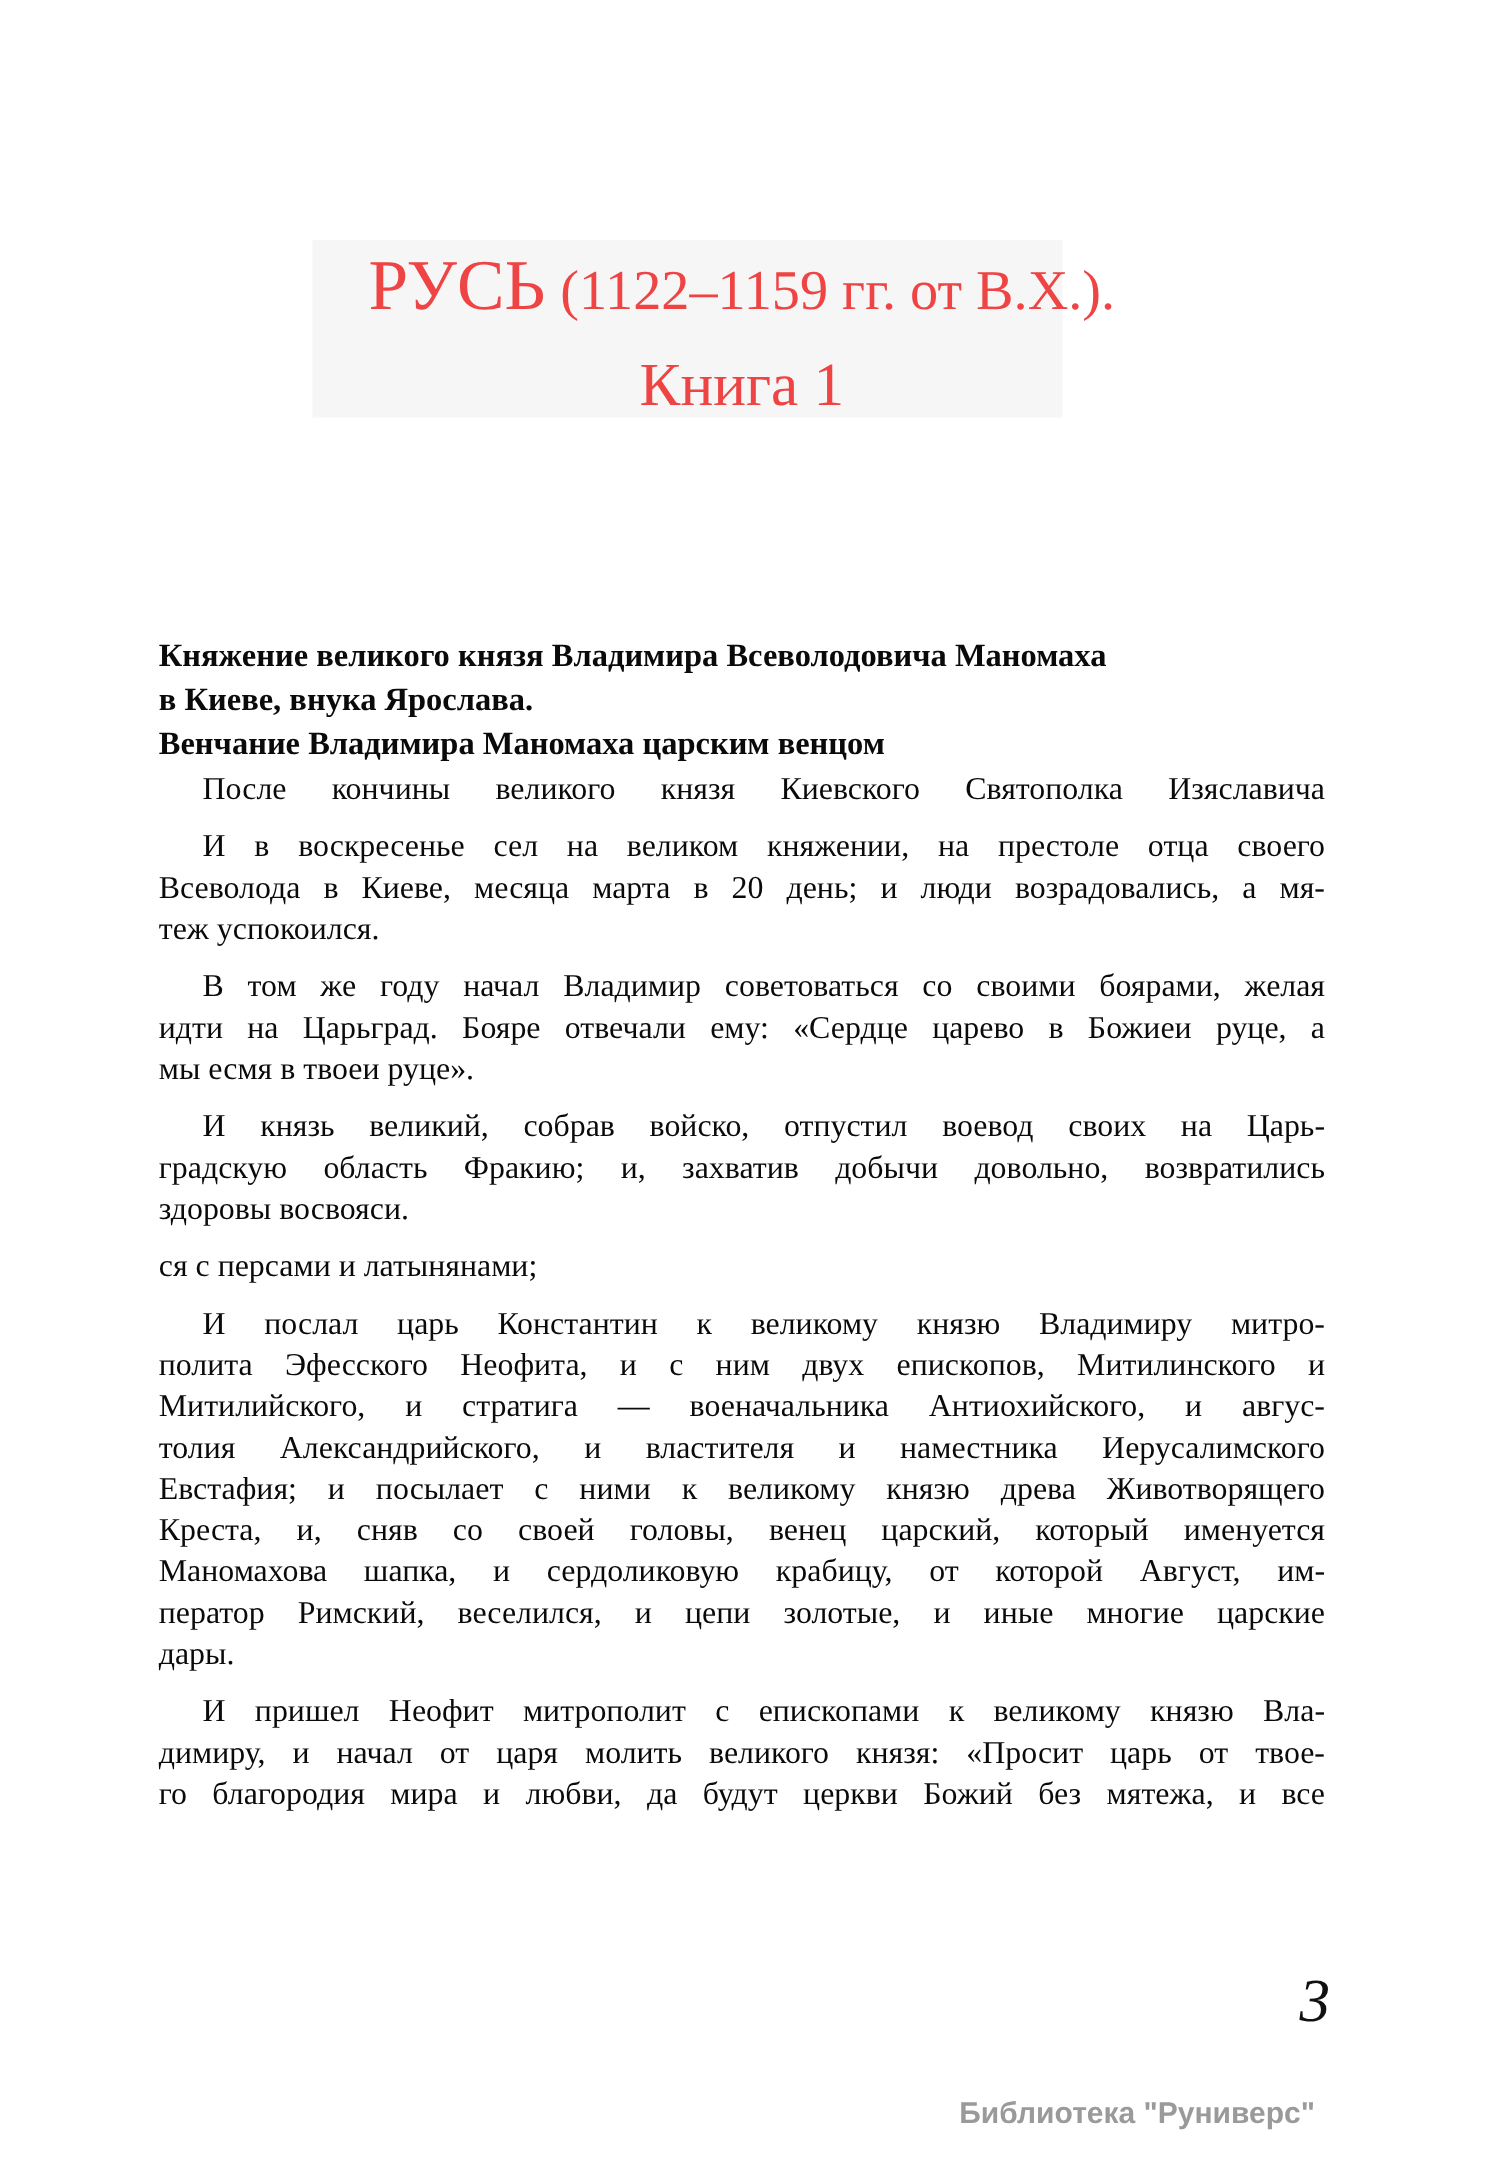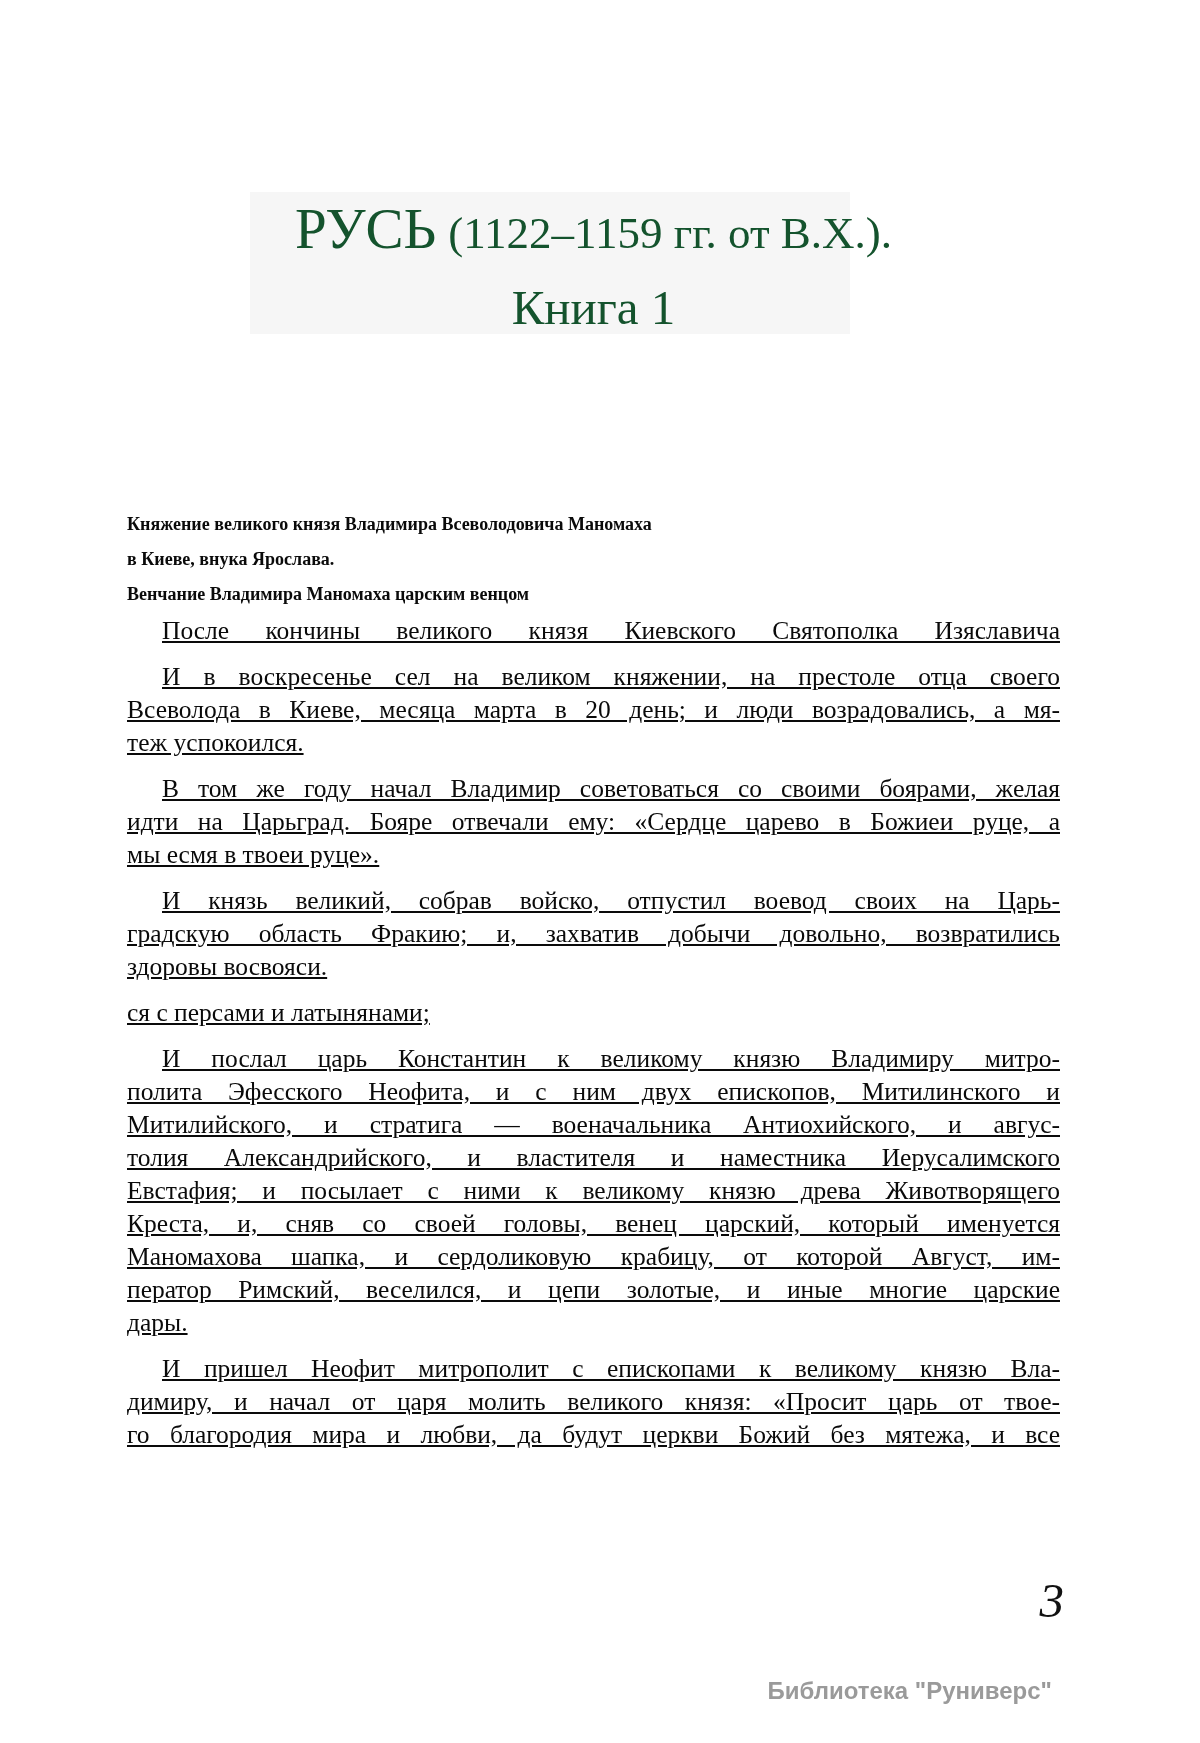--- a/index.html
+++ b/index.html
@@ -23,21 +23,21 @@
     width: 600px;
     height: 142px;
     background: #f6f6f6;
   }
   .title-block {
     position: absolute;
     left: 127px;
     top: 196px;
     width: 933px;
     text-align: center;
-    color: #14532d;
+    color: #ef4444;
   }
   .title-line1 {
     line-height: 66px;
     white-space: nowrap;
   }
   .title-main {
     font-size: 57px;
   }
   .title-sub {
     font-size: 45px;
@@ -46,32 +46,32 @@
   .title-line2 {
     font-size: 49px;
     line-height: 64px;
   }
   .heading-block {
     position: absolute;
     left: 127px;
     top: 507px;
     width: 933px;
     font-weight: bold;
-    font-size: 18px;
+    font-size: 26px;
     line-height: 35px;
   }
   .body-block {
     position: absolute;
     left: 127px;
     top: 614px;
     width: 933px;
     font-size: 25.5px;
     line-height: 33px;
   }
-  .paragraph { margin: 0; padding: 0; text-decoration: underline; }
+  .paragraph { margin: 0; padding: 0; }
   .paragraph + .paragraph { margin-top: 13px; }
   .bline {
     text-align: justify;
     text-align-last: justify;
   }
   .bline.first { text-indent: 35px; }
   .bline.lastline { text-align-last: left; }
   .page-number {
     position: absolute;
     top: 1576px;

